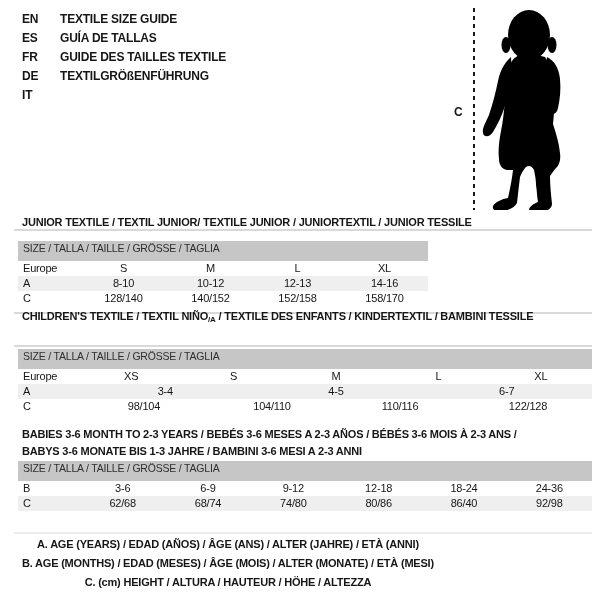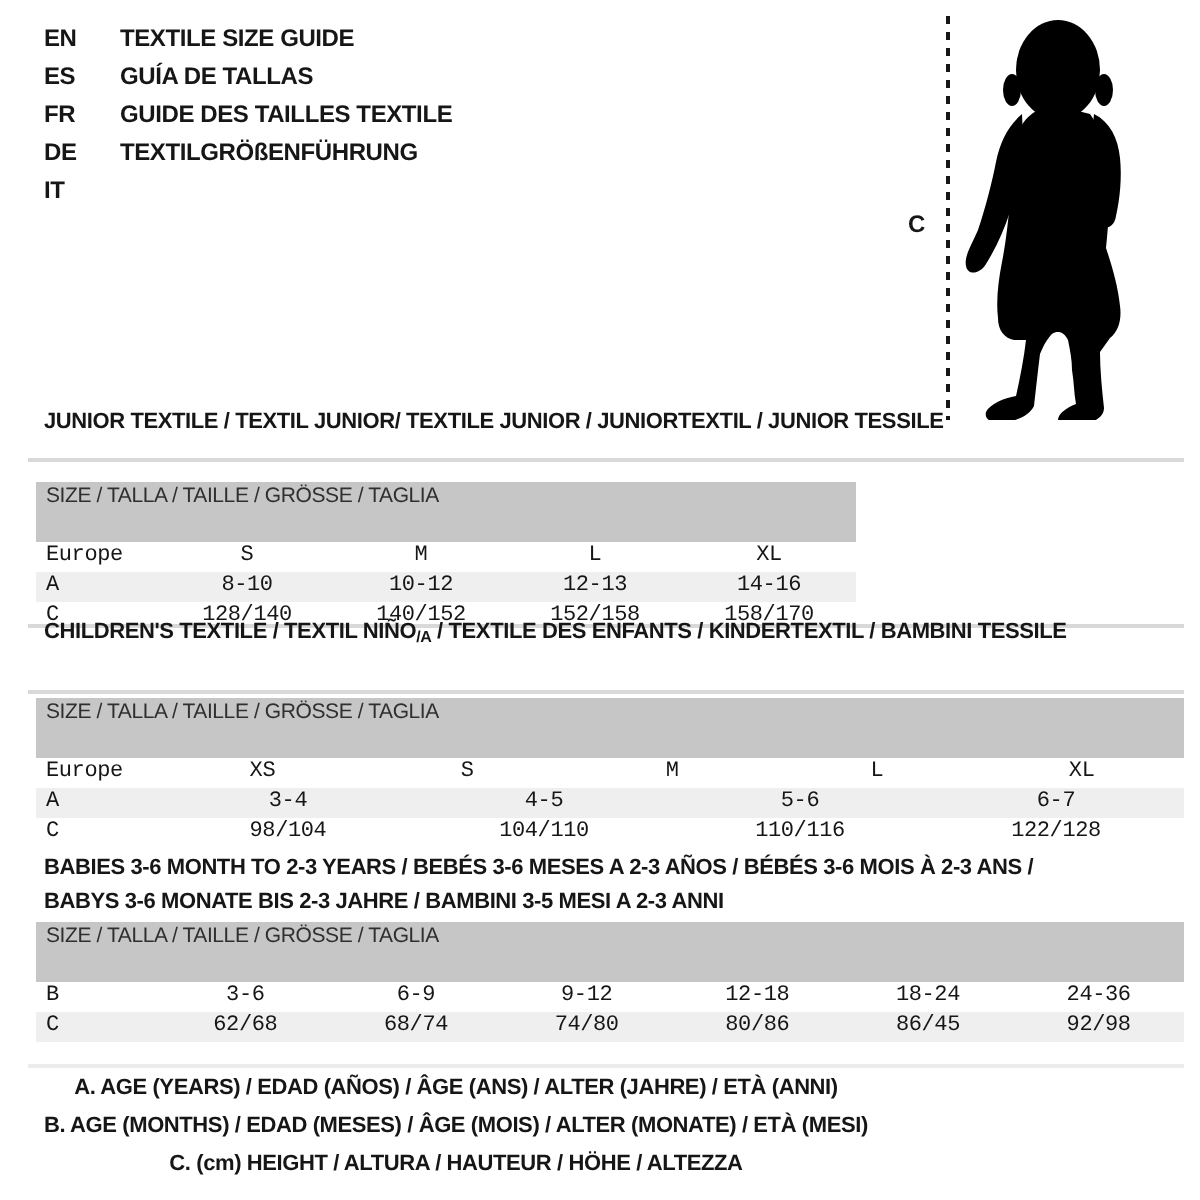--- a/index.html
+++ b/index.html
@@ -19,32 +19,32 @@
 
   
   .rule{position:absolute;left:14px;width:578px;height:2px;background:var(--rule,#d9d9d9);}
   .rule.r1{top:229px;}
   .rule.r2{top:312px;}
   .rule.r3{top:345px;}
   .rule.r4{top:532px;background:#ececec;}
 
   
   .ttitle{position:absolute;left:22px;font-size:11px;font-weight:bold;line-height:17px;white-space:nowrap;}
-  .t1{top:203px;text-align:center;}
+  .t1{top:214px;text-align:center;}
   .t2{top:308px;text-align:center;}
   .t3{top:426px;}
   .subscript{font-size:8px;vertical-align:-2px;}
 
   
   .size-table{position:absolute;left:18px;}
   .size-table.narrow{width:410px;}
   .size-table.wide{width:574px;}
-  .tbar{height:30px;line-height:15px;background:var(--bar,#c6c6c6);color:#2f2f2f;
+  .tbar{height:20px;line-height:15px;background:var(--bar,#c6c6c6);color:#2f2f2f;
         font-size:10.5px;padding-left:5px;box-sizing:border-box;}
-  .trow{display:flex;height:15px;line-height:15px;font-size:11px;font-family:Liberation Mono, monospace;}
+  .trow{display:flex;height:15px;line-height:15px;font-size:11px;}
   .trow.shade{background:var(--stripe,#efefef);}
   .tlabel{width:62px;padding-left:5px;box-sizing:border-box;text-align:left;}
   .tcell{flex:1;text-align:center;}
   .tbl1{top:241px;}
   .tbl2{top:349px;}
   .tbl3{top:461px;}
 
   
   .notes{position:absolute;left:22px;top:535px;}
   .note{height:19px;line-height:19px;font-size:11px;font-weight:bold;white-space:nowrap;text-align:center;}
@@ -142,56 +142,55 @@
           <div class="tcell">XS</div>
           <div class="tcell">S</div>
           <div class="tcell">M</div>
           <div class="tcell">L</div>
           <div class="tcell">XL</div>
         </div>
         <div class="trow shade">
           <div class="tlabel">A</div>
           <div class="tcell">3-4</div>
           <div class="tcell">4-5</div>
-          <div class="tcell">5-6</div>
           <div class="tcell">6-7</div>
         </div>
         <div class="trow">
           <div class="tlabel">C</div>
           <div class="tcell">98/104</div>
           <div class="tcell">104/110</div>
           <div class="tcell">110/116</div>
           <div class="tcell">122/128</div>
         </div>
       </div>
   </div>
 
   <div class="ttitle t3">
     <div>BABIES 3-6 MONTH TO 2-3 YEARS / BEBÉS 3-6 MESES A 2-3 AÑOS / BÉBÉS 3-6 MOIS À 2-3 ANS /</div>
-    <div>BABYS 3-6 MONATE BIS 2-3 JAHRE / BAMBINI 3-5 MESI A 2-3 ANNI</div>
+    <div>BABYS 3-6 MONATE BIS 1-3 JAHRE / BAMBINI 3-6 MESI A 2-3 ANNI</div>
   </div>
   <div class="size-table wide tbl3">
     <div class="tbar">SIZE / TALLA / TAILLE / GRÖSSE / TAGLIA</div>
     <div>
         <div class="trow">
           <div class="tlabel">B</div>
           <div class="tcell">3-6</div>
           <div class="tcell">6-9</div>
           <div class="tcell">9-12</div>
           <div class="tcell">12-18</div>
           <div class="tcell">18-24</div>
           <div class="tcell">24-36</div>
         </div>
         <div class="trow shade">
           <div class="tlabel">C</div>
           <div class="tcell">62/68</div>
           <div class="tcell">68/74</div>
           <div class="tcell">74/80</div>
           <div class="tcell">80/86</div>
-          <div class="tcell">86/45</div>
+          <div class="tcell">86/40</div>
           <div class="tcell">92/98</div>
         </div>
       </div>
   </div>
 
   <div class="notes">
     <div class="note">A. AGE (YEARS) / EDAD (AÑOS) / ÂGE (ANS) / ALTER (JAHRE) / ETÀ (ANNI)</div>
     <div class="note">B. AGE (MONTHS) / EDAD (MESES) / ÂGE (MOIS) / ALTER (MONATE) / ETÀ (MESI)</div>
     <div class="note">C. (cm) HEIGHT / ALTURA / HAUTEUR / HÖHE / ALTEZZA</div>
   </div>

